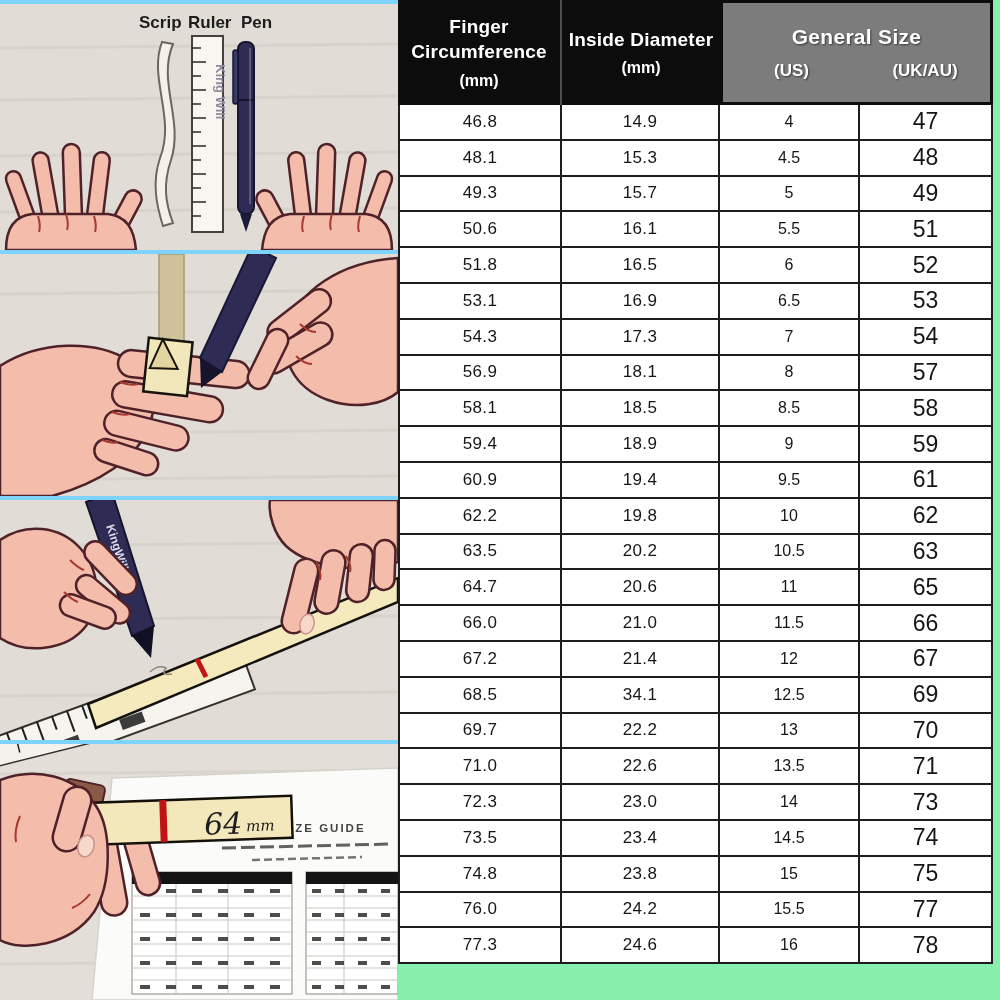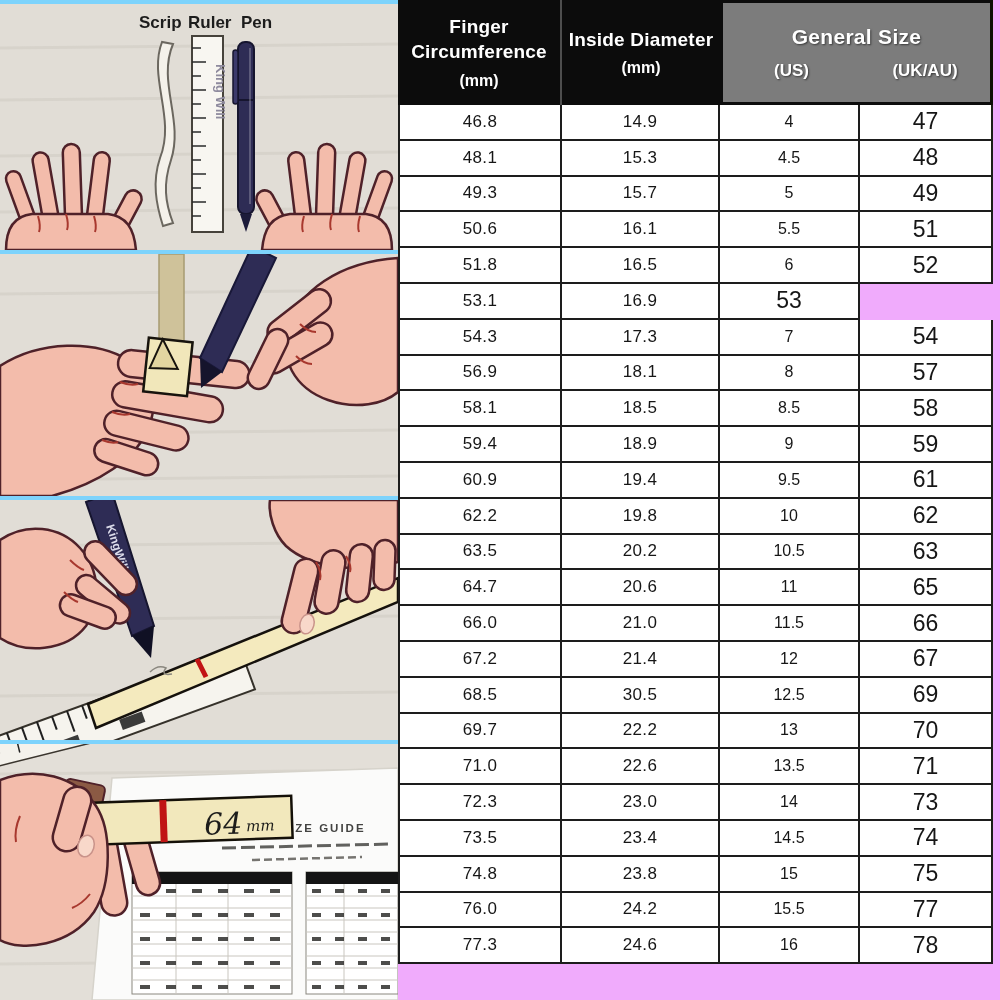--- a/index.html
+++ b/index.html
@@ -9,21 +9,21 @@
     font-family:"Liberation Sans",sans-serif;background:#ffffff;
   }
   
   .left{
     width:398px;height:1000px;background:#7dd3fc;
     display:flex;flex-direction:column;gap:4px;padding-top:4px;flex:0 0 398px;
   }
   .panel{width:398px;display:block;}
   .panel svg{display:block;}
   
-  .right{width:602px;height:1000px;background:#f0abfc;flex:0 0 602px;}
+  .right{width:602px;height:1000px;background:#86efac;flex:0 0 602px;}
   .thead{
     display:grid;grid-template-columns:164px 158px 140px 133px;
     width:595px;height:105px;background:#0c0c0c;color:#ffffff;
   }
   .th{display:flex;flex-direction:column;align-items:center;justify-content:center;text-align:center;}
   .th-circ{grid-column:1;border-right:2px solid #4e4e4e;padding:0 6px;}
   .th-diam{grid-column:2;padding:0 6px;}
   .th-title{font-size:19px;font-weight:bold;line-height:1.3;letter-spacing:.2px;}
   .th-unit{font-size:16px;font-weight:bold;margin-top:7px;}
   .th-general{
@@ -372,20 +372,21 @@
         </div>
         <div class="trow">
           <div class="tcell c-circ">51.8</div>
           <div class="tcell c-diam">16.5</div>
           <div class="tcell c-us">6</div>
           <div class="tcell c-uk">52</div>
         </div>
         <div class="trow">
           <div class="tcell c-circ">53.1</div>
           <div class="tcell c-diam">16.9</div>
+          <div class="tcell c-us">6.5</div>
           <div class="tcell c-uk">53</div>
         </div>
         <div class="trow">
           <div class="tcell c-circ">54.3</div>
           <div class="tcell c-diam">17.3</div>
           <div class="tcell c-us">7</div>
           <div class="tcell c-uk">54</div>
         </div>
         <div class="trow">
           <div class="tcell c-circ">56.9</div>
@@ -436,21 +437,21 @@
           <div class="tcell c-uk">66</div>
         </div>
         <div class="trow">
           <div class="tcell c-circ">67.2</div>
           <div class="tcell c-diam">21.4</div>
           <div class="tcell c-us">12</div>
           <div class="tcell c-uk">67</div>
         </div>
         <div class="trow">
           <div class="tcell c-circ">68.5</div>
-          <div class="tcell c-diam">30.5</div>
+          <div class="tcell c-diam">34.1</div>
           <div class="tcell c-us">12.5</div>
           <div class="tcell c-uk">69</div>
         </div>
         <div class="trow">
           <div class="tcell c-circ">69.7</div>
           <div class="tcell c-diam">22.2</div>
           <div class="tcell c-us">13</div>
           <div class="tcell c-uk">70</div>
         </div>
         <div class="trow">

